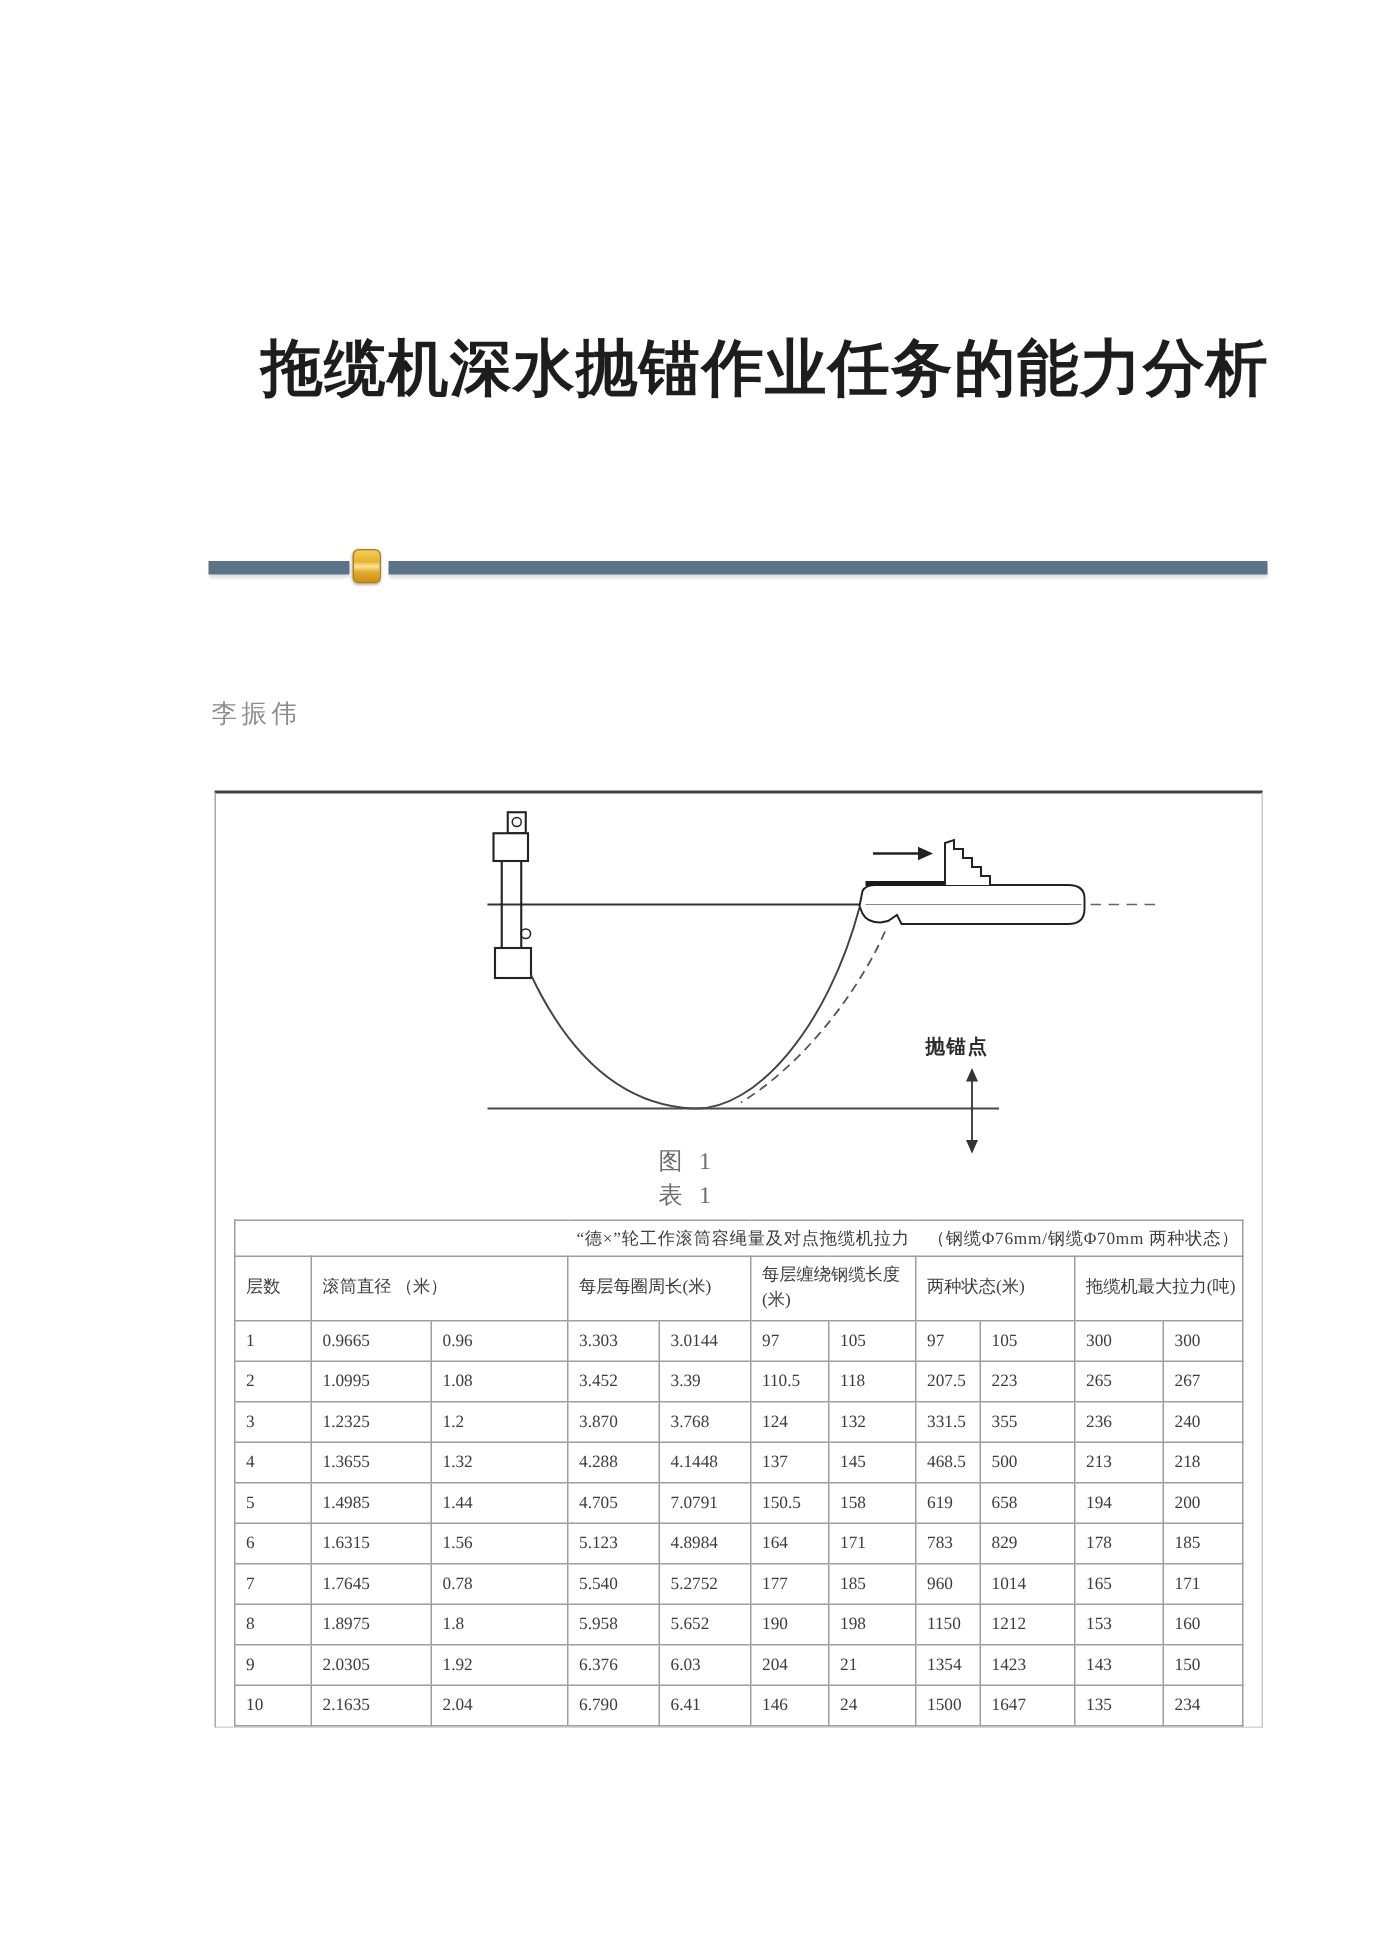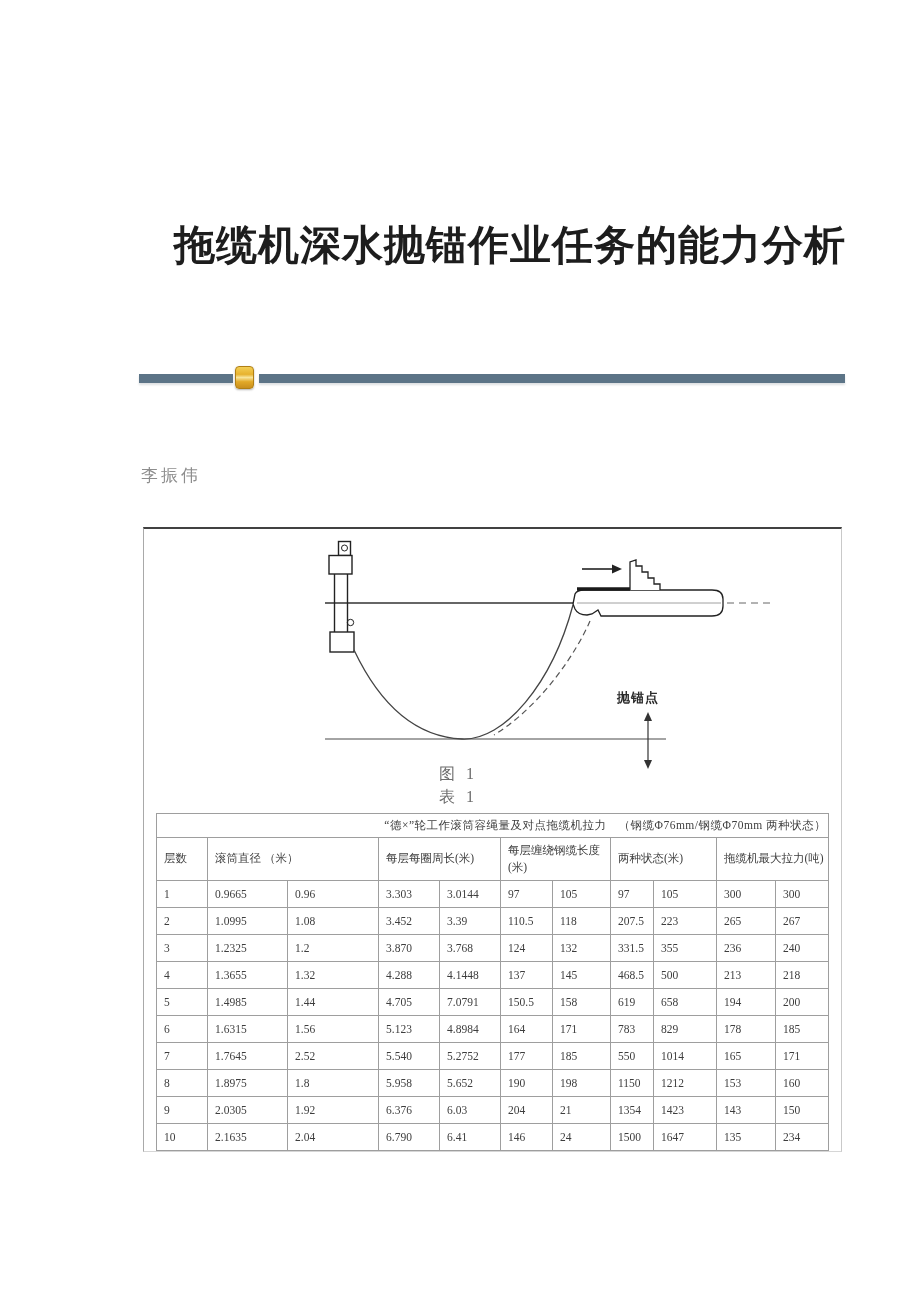--- a/index.html
+++ b/index.html
@@ -223,26 +223,26 @@
             <td>164</td>
             <td>171</td>
             <td>783</td>
             <td>829</td>
             <td>178</td>
             <td>185</td>
           </tr>
           <tr>
             <td>7</td>
             <td>1.7645</td>
-            <td>2.52</td>
+            <td>0.78</td>
             <td>5.540</td>
             <td>5.2752</td>
             <td>177</td>
             <td>185</td>
-            <td>550</td>
+            <td>960</td>
             <td>1014</td>
             <td>165</td>
             <td>171</td>
           </tr>
           <tr>
             <td>8</td>
             <td>1.8975</td>
             <td>1.8</td>
             <td>5.958</td>
             <td>5.652</td>

